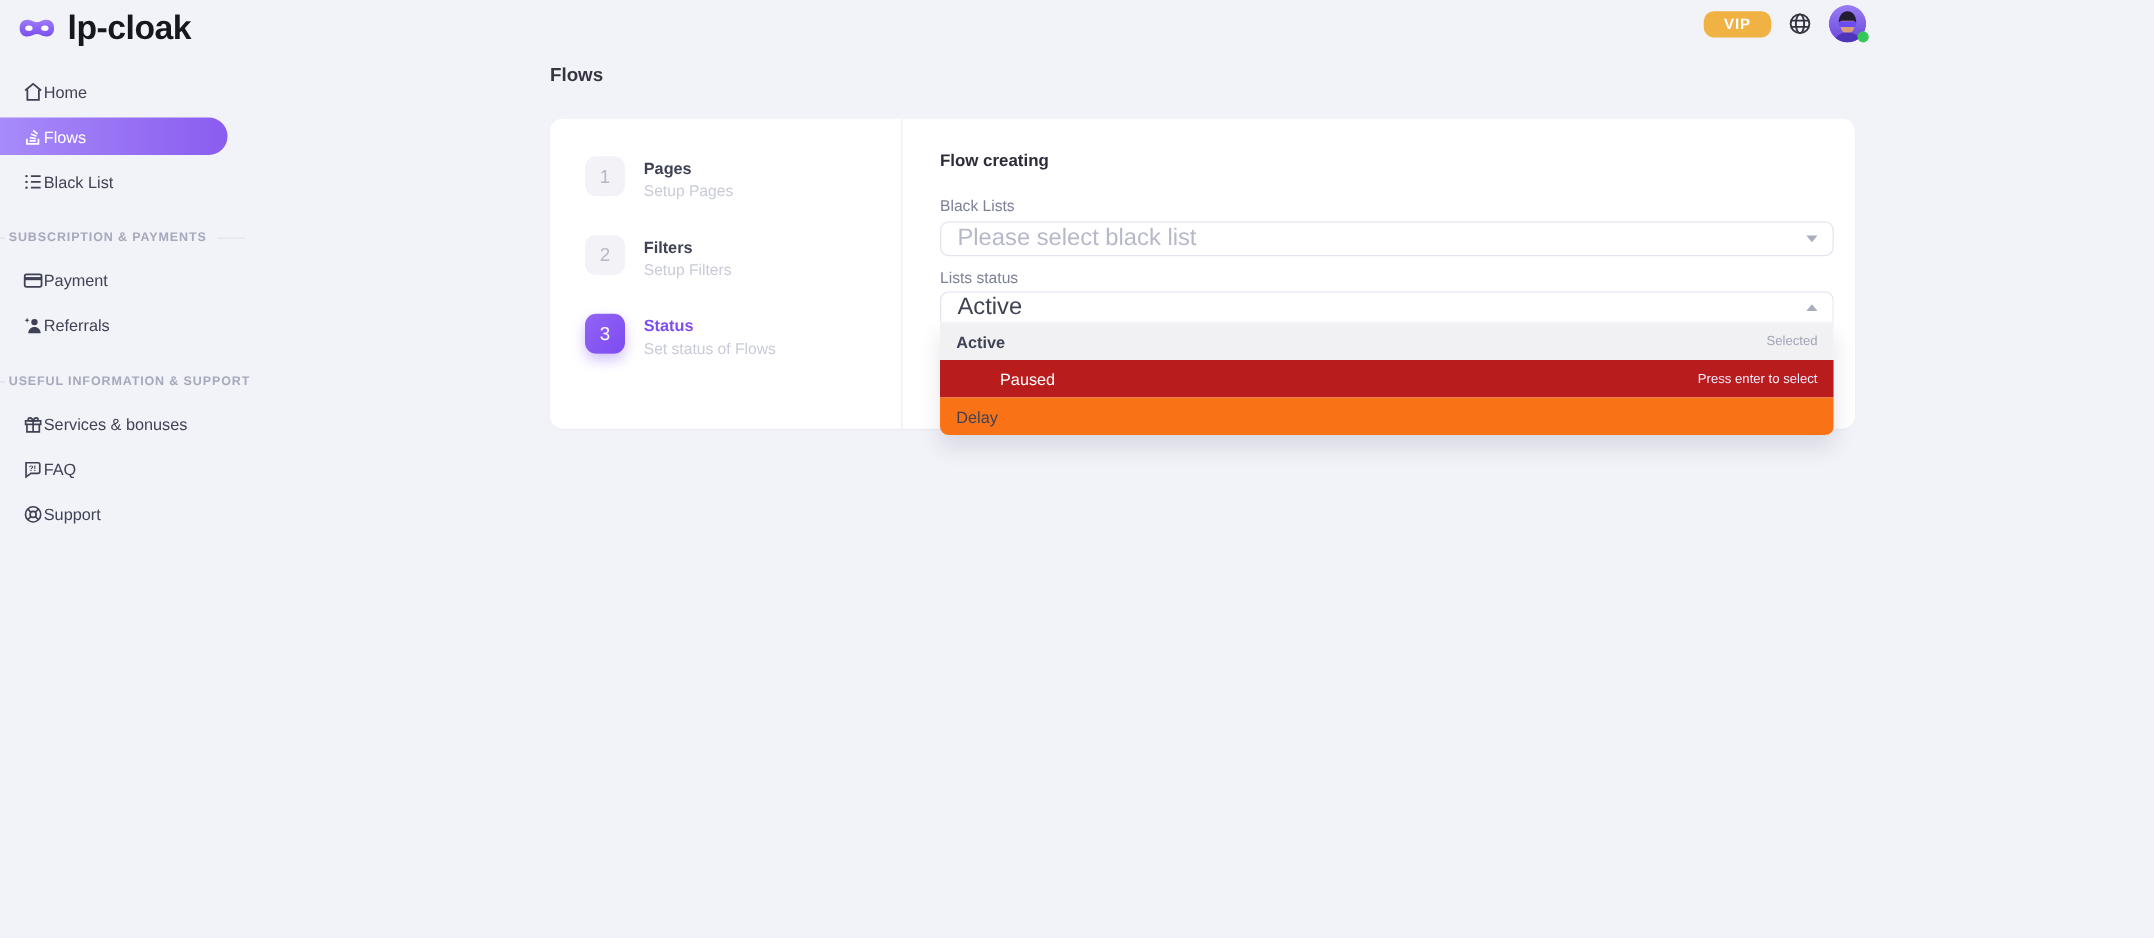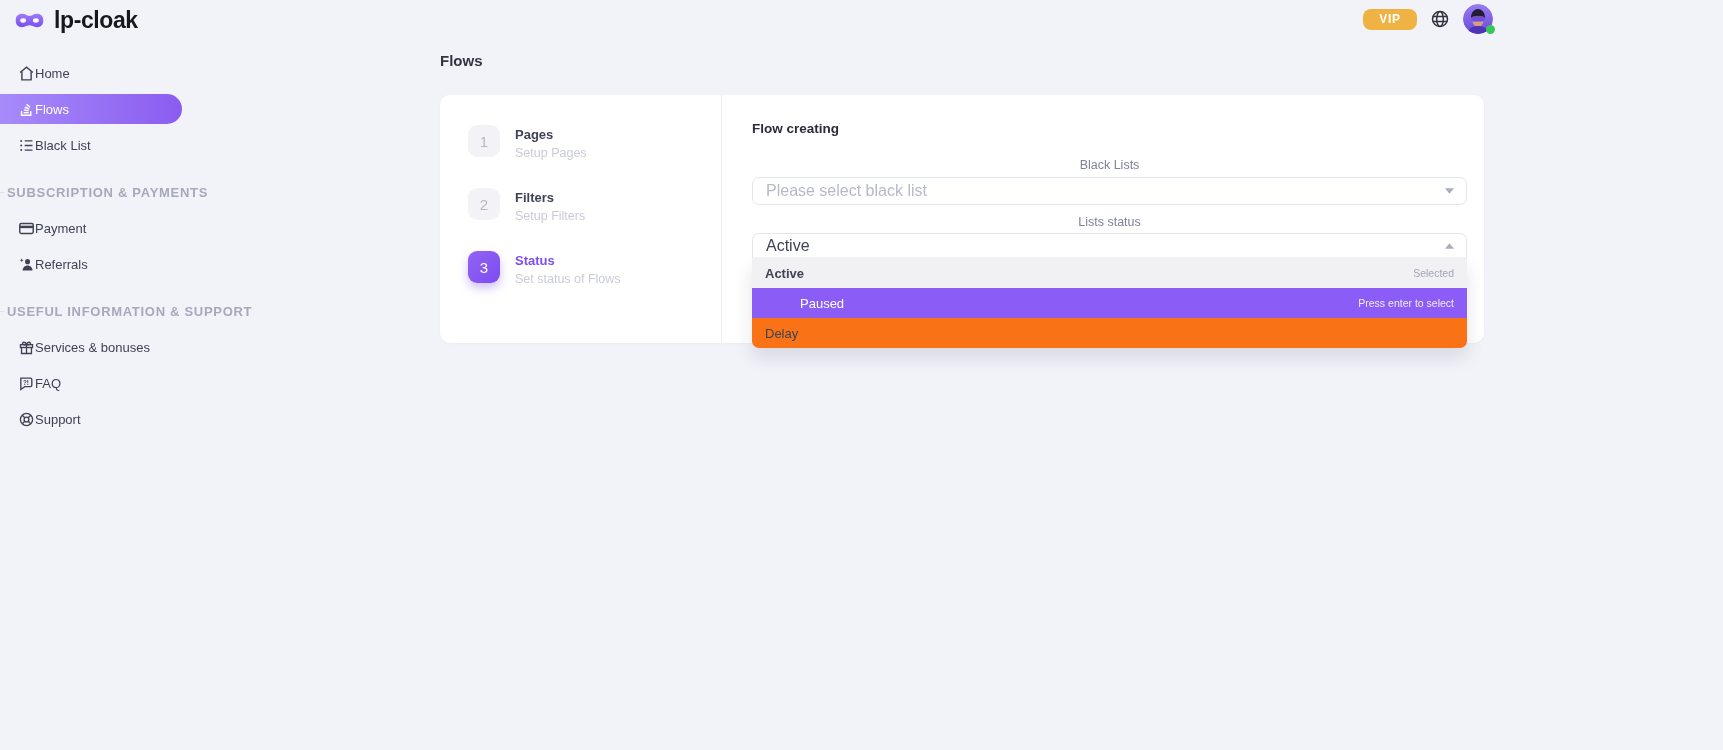--- a/index.html
+++ b/index.html
@@ -2,40 +2,40 @@
 <html><head>
 <meta charset="utf-8">
 <style>
   * { box-sizing: border-box; }
   html,body { margin:0; padding:0; }
   body { font-family: "Liberation Sans", sans-serif; background:#f2f3f8; }
   .app { position:relative; width:1723px; height:750px; background:#f2f3f8; overflow:hidden; }
 
   
   .logo { position:absolute; top:7px; left:14px; display:flex; align-items:center; gap:9px; }
-  .logo-text { font-size:23px; font-weight:700; color:#17171f; letter-spacing:-0.4px; }
+  .logo-text { font-size:27px; font-weight:700; color:#17171f; letter-spacing:-0.4px; }
 
   
   .topbar-right { position:absolute; top:4px; left:1363px; display:flex; align-items:center; gap:13px; height:30px; }
   .vip-btn { width:54px; height:21px; background:#efb243; color:#fff; font-size:12px; font-weight:700;
              letter-spacing:0.8px; border-radius:8px; display:flex; align-items:center; justify-content:center; cursor:pointer; }
   .globe { width:20px; height:20px; color:#32333e; cursor:pointer; display:flex; }
   .avatar { position:relative; width:30px; height:30px; border-radius:50%; cursor:pointer; overflow:visible; }
   .avatar svg { border-radius:50%; display:block; }
   .avatar-dot { position:absolute; right:-2px; bottom:0px; width:9px; height:9px; border-radius:50%; background:#35c759; }
 
   
   .sidebar { position:absolute; top:58px; left:0; width:210px; }
   .nav-item { display:flex; align-items:center; height:30px; padding-left:18px;
               font-size:13px; color:#3f4254; margin-bottom:6px; cursor:pointer; }
   .nav-item .ic { width:17px; height:17px; display:flex; color:#3f4254; flex:none; }
   .nav-item.active { width:182px; color:#fff; border-radius:0 16px 16px 0;
                      background:linear-gradient(90deg,#a78bfa,#8a5cf0); }
   .nav-item.active .ic { color:#fff; }
-  .section-header { display:flex; align-items:center; font-size:13px; font-weight:700; color:#a6a9bb;
+  .section-header { display:flex; align-items:center; font-size:10px; font-weight:700; color:#a6a9bb;
                     letter-spacing:0.7px; margin:25px 0 13px 0; white-space:nowrap; }
   .section-header .tick { width:4px; height:1px; background:#dfe0e8; margin-right:3px; flex:none; }
   .section-header .line { flex:1; height:1px; background:#e3e4eb; margin:0 14px 0 9px; min-width:0; }
 
   
   .page-title { position:absolute; left:440px; top:52px; font-size:15px; font-weight:600; color:#35343f; }
 
   
   .card { position:absolute; left:440px; top:95px; width:1044px; height:248px; background:#fff;
           border-radius:10px; box-shadow:0 1px 2px rgba(25,25,50,0.03); }
@@ -49,37 +49,37 @@
   .step.inactive .step-badge { background:#f3f3f7; color:#b5b8c6; }
   .step.active .step-badge { background:linear-gradient(135deg,#9264f5,#7d4bf0); color:#fff;
                              box-shadow:0 5px 10px rgba(126,76,240,0.35); }
   .step-title { font-size:13px; font-weight:700; color:#3f4254; line-height:1; margin-top:3px; }
   .step.active .step-title { color:#7e4ef2; }
   .step-sub { font-size:12.5px; color:#c9cbd8; margin-top:6px; line-height:1; }
 
   
   .form { position:absolute; left:312px; top:0; right:17px; }
   .form-title { margin-top:26px; font-size:13.5px; font-weight:700; color:#2f2b3a; }
-  .field-label { font-size:12.5px; color:#7e8299;text-align:center; }
+  .field-label { font-size:12.5px; color:#7e8299; }
   .lbl1 { margin-top:22px; } .lbl2 { margin-top:10px; }
   .select { position:relative; height:28px; border:1px solid #e4e6ef; border-radius:7px; background:#fff;
-            display:flex; align-items:center; padding:0 30px 0 13px; font-size:16px; margin-top:5px; cursor:pointer; }
+            display:flex; align-items:center; padding:0 30px 0 13px; font-size:19px; margin-top:5px; cursor:pointer; }
   .select input { border:none; outline:none; width:100%; font:inherit; color:#3f4254; background:transparent; padding:0; }
   .select input::placeholder { color:#b7b9c9; }
   .select .caret { position:absolute; right:12px; top:50%; transform:translateY(-50%); width:9px; height:6px;
                    display:flex; color:#a9adbd; }
   .select.open { height:25px; margin-top:4px; border-radius:7px 7px 0 0; border-bottom:1px solid #f0f1f5;
                  color:#3f4254; }
   .listbox { border-radius:0 0 7px 7px; overflow:hidden; box-shadow:0 10px 18px rgba(30,30,70,0.12); }
   .opt { height:30px; display:flex; align-items:center; justify-content:space-between; padding:0 13px;
          font-size:13px; cursor:pointer; }
   .opt .opt-hint { font-size:10.5px; }
   .opt.selected { background:#f1f1f4; color:#3f4254; font-weight:700; }
   .opt.selected .opt-hint { color:#a1a5b7; font-weight:400; }
-  .opt.highlighted { background:#8b5cf6; color:#fff;padding-left:48px; }
+  .opt.highlighted { background:#b91c1c; color:#fff;padding-left:48px; }
   .opt.highlighted .opt-hint { color:#f1ecff; }
   .opt.normal { background:#f97316; color:#3f4254; }
 </style>
 </head>
 <body>
 
 <div class="app">
 
   <div class="logo">
     <span style="display:flex;">

